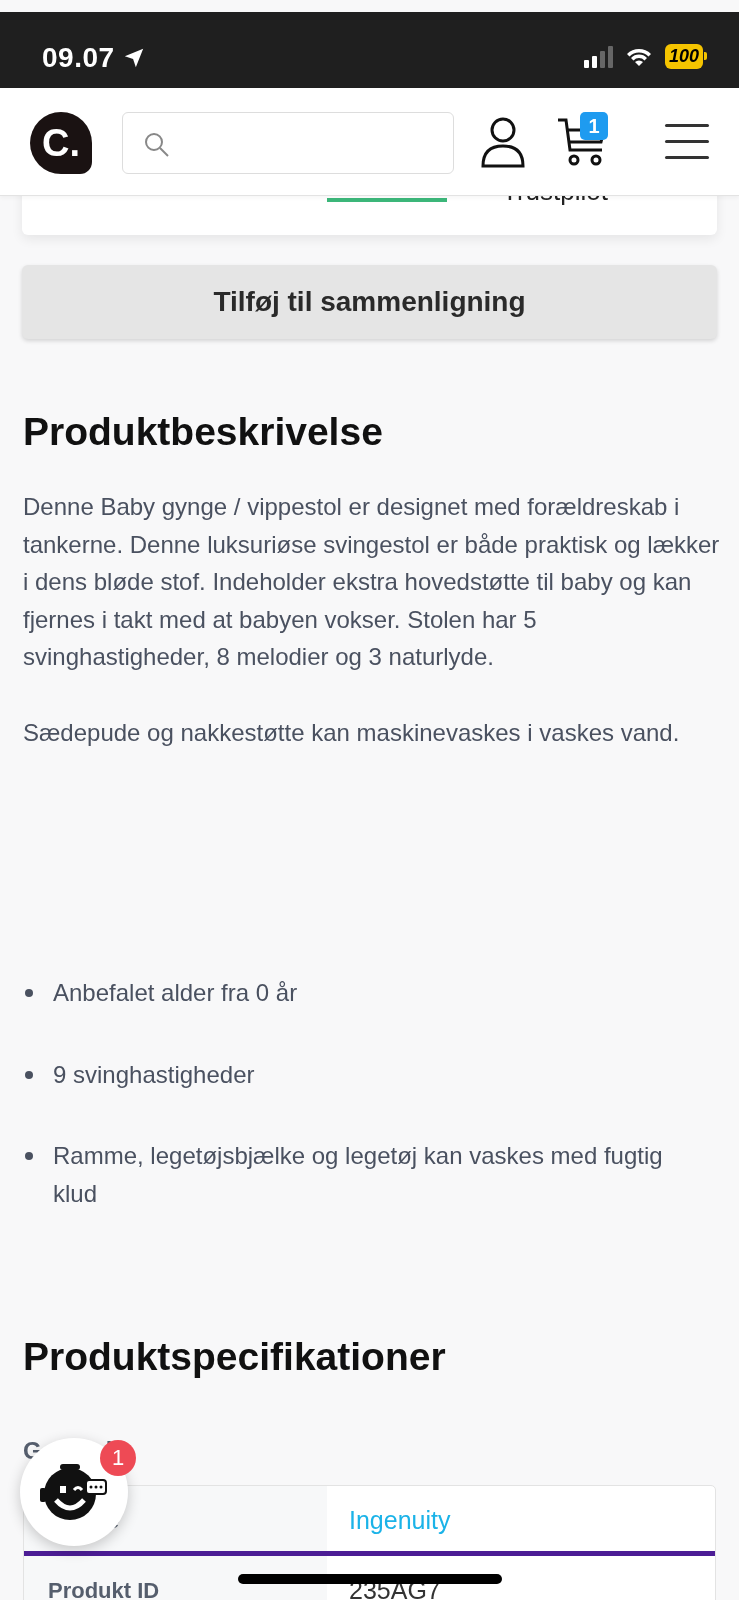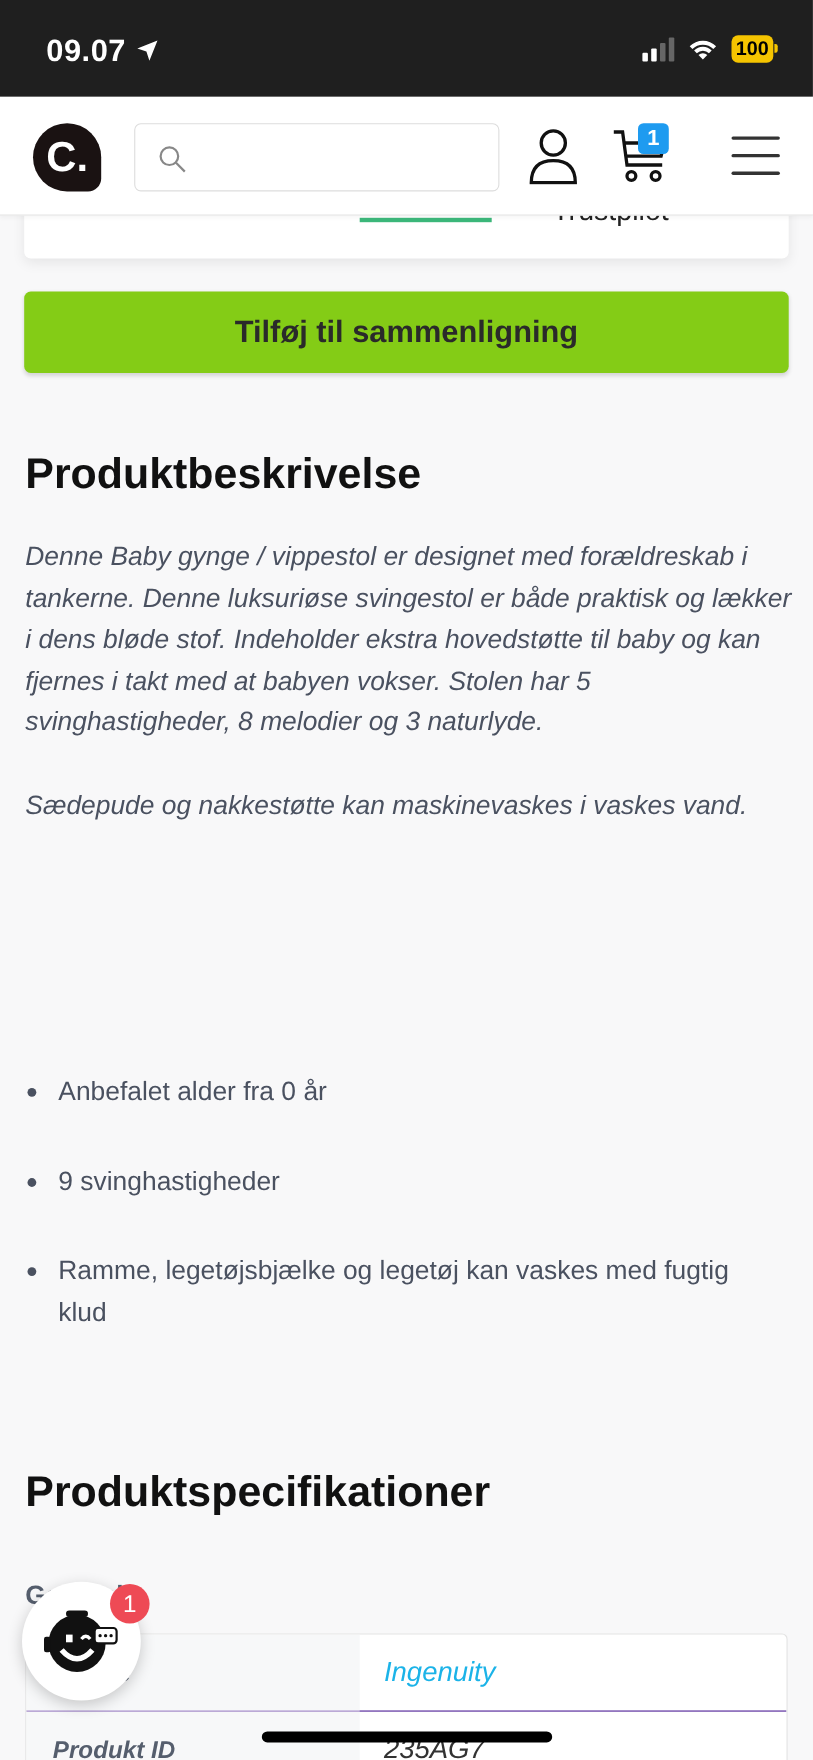--- a/index.html
+++ b/index.html
@@ -1,52 +1,52 @@
 <!DOCTYPE html>
 <html><head>
 <meta charset="utf-8">
 <style>
   * { box-sizing: border-box; margin: 0; padding: 0; }
   html, body { width: 739px; height: 1600px; overflow: hidden; background: #f8f8f9; font-family: "Liberation Sans", sans-serif; }
-  .statusbar { position: absolute; top: 0; left: 0; width: 739px; height: 88px; background: #1f1f1f; color: #fff; }
+  .statusbar { position: absolute; top: 12px; left: 0; width: 739px; height: 88px; background: #1f1f1f; color: #fff; }
   .time { position: absolute; left: 42px; top: 30px; font-size: 28px; font-weight: 600; letter-spacing: 0.5px; display: flex; align-items: center; gap: 8px; }
   .sb-right { position: absolute; right: 36px; top: 32px; display: flex; align-items: center; gap: 12px; }
   .signal { display: flex; align-items: flex-end; gap: 3px; height: 22px; }
   .signal span { width: 5px; background: #fff; border-radius: 1px; }
   .signal span.dim { background: #666; }
-  .battery { background: #f5c400; color: #000; font-size: 18px; font-weight: 700; padding: 2px 4px; border-radius: 6px; position: relative; }
+  .battery { background: #f5c400; color: #000; font-size: 18px; font-weight: 700; padding: 2px 4px; border-radius: 6px; position: relative; font-style: italic; }
   .battery:after { content: ""; position: absolute; right: -4px; top: 8px; width: 3px; height: 8px; background: #f5c400; border-radius: 0 2px 2px 0; }
 
   .header { position: absolute; top: 88px; left: 0; width: 739px; height: 108px; background: #fff; border-bottom: 1px solid #e3e3e3; box-shadow: 0 2px 4px rgba(0,0,0,0.04); z-index: 5; }
   .logo { position: absolute; left: 30px; top: 24px; width: 62px; height: 62px; background: #1a1212; border-radius: 50% 50% 12px 50%; display: flex; align-items: center; justify-content: center; color: #fff; font-size: 38px; font-weight: 700; }
   .search { position: absolute; left: 122px; top: 24px; width: 332px; height: 62px; border: 1.5px solid #ddd; border-radius: 6px; background: #fff; }
   .search svg { position: absolute; left: 20px; top: 18px; }
   .icon-user { position: absolute; left: 480px; top: 28px; }
   .icon-cart { position: absolute; left: 556px; top: 26px; }
   .cart-badge { position: absolute; left: 580px; top: 24px; width: 28px; height: 28px; background: #1e9bf0; color: #fff; font-size: 20px; font-weight: 700; border-radius: 5px; text-align: center; line-height: 28px; }
   .icon-menu { position: absolute; left: 665px; top: 36px; width: 44px; }
   .icon-menu span { display: block; height: 3px; background: #333; border-radius: 2px; margin-bottom: 13px; }
 
   .card-top { position: absolute; left: 22px; top: 150px; width: 695px; height: 85px; background: #fff; border-radius: 6px; box-shadow: 0 4px 12px rgba(0,0,0,0.08); }
   .trust-bar { position: absolute; left: 305px; top: 48px; width: 120px; height: 4px; background: #3cb77a; }
   .trust-text { position: absolute; left: 480px; top: 26px; font-size: 26px; color: #222; }
 
-  .compare-btn { position: absolute; left: 22px; top: 265px; width: 695px; height: 74px; background: #84cc16; border-radius: 6px; box-shadow: 0 2px 4px rgba(0,0,0,0.15); display: flex; align-items: center; justify-content: center; font-size: 28px; font-weight: 700; color: #2a2a2a; }
+  .compare-btn { position: absolute; left: 22px; top: 265px; width: 695px; height: 74px; background: #e5e5e5; border-radius: 6px; box-shadow: 0 2px 4px rgba(0,0,0,0.15); display: flex; align-items: center; justify-content: center; font-size: 28px; font-weight: 700; color: #2a2a2a; }
 
   .h2 { position: absolute; left: 23px; font-size: 39px; font-weight: 700; color: #111; }
-  .desc { position: absolute; left: 23px; top: 488px; width: 700px; font-size: 24px; line-height: 37.6px; color: #4a5160; font-style: italic; }
+  .desc { position: absolute; left: 23px; top: 488px; width: 700px; font-size: 24px; line-height: 37.6px; color: #4a5160; }
   .desc p { margin-bottom: 37.6px; }
   .desc p.tight { margin-bottom: 0; }
   ul.features { position: absolute; left: 23px; top: 930px; width: 680px; list-style: none; font-size: 24px; line-height: 37.6px; color: #4a5160; }
   ul.features li { position: relative; padding-left: 30px; margin-bottom: 7.6px; margin-top: 44px; }
   ul.features li:before { content: ""; position: absolute; left: 2px; top: 15px; width: 8px; height: 8px; background: #4a5160; border-radius: 50%; }
 
   .general-label { position: absolute; left: 23px; top: 1437px; font-size: 24px; font-weight: 700; color: #555e6d; }
   .spec-table { position: absolute; left: 23px; top: 1485px; width: 693px; border: 1px solid #e3e3e3; border-radius: 5px; background: #fff; overflow: hidden; }
-  .spec-row { display: flex; height: 70px; border-bottom: 1px solid #4c1d95; font-style: italic; }
+  .spec-row { display: flex; height: 70px; border-bottom: 5px solid #4c1d95; }
   .spec-key { width: 303px; background: #f7f8f9; font-size: 22px; font-weight: 700; color: #555e6d; padding: 22px 24px; }
   .spec-val { flex: 1; font-size: 25px; color: #333; padding: 20px 22px; }
   .spec-val.link { color: #1bb3e8; }
 
   .chat-fab { position: absolute; left: 20px; top: 1438px; width: 108px; height: 108px; background: #fff; border-radius: 50%; box-shadow: 0 4px 14px rgba(0,0,0,0.2); z-index: 10; display: flex; align-items: center; justify-content: center; }
   .chat-badge { position: absolute; left: 100px; top: 1440px; width: 36px; height: 36px; background: #ee4a55; color: #fff; border-radius: 50%; font-size: 22px; text-align: center; line-height: 36px; z-index: 11; }
   .home-indicator { position: absolute; left: 238px; top: 1574px; width: 264px; height: 10px; background: #000; border-radius: 5px; z-index: 12; }
 </style>
 </head>
 <body>

